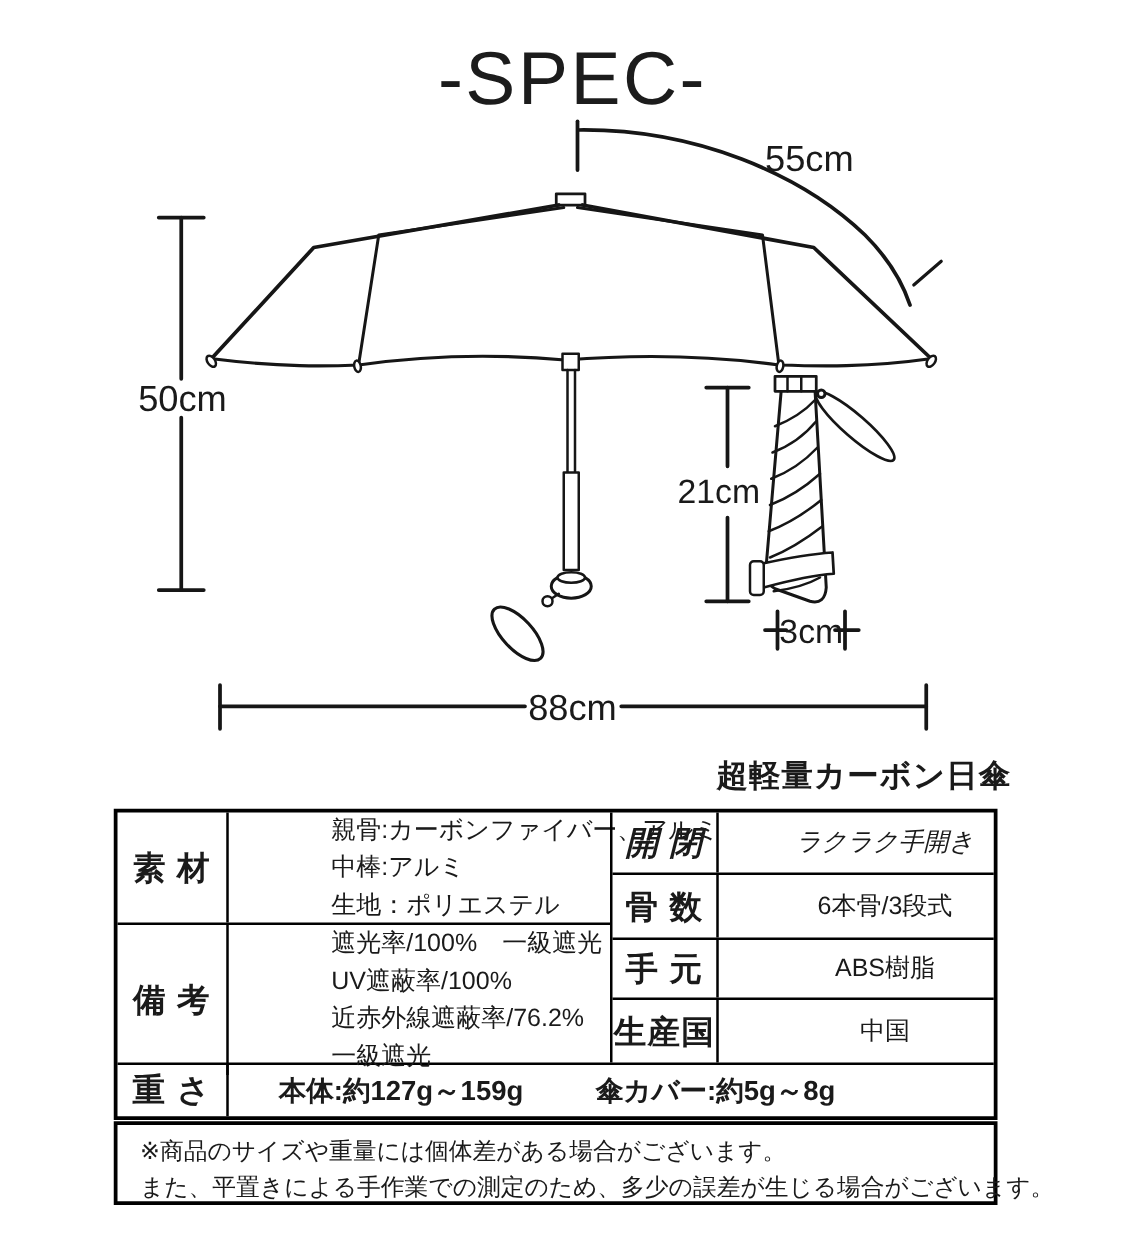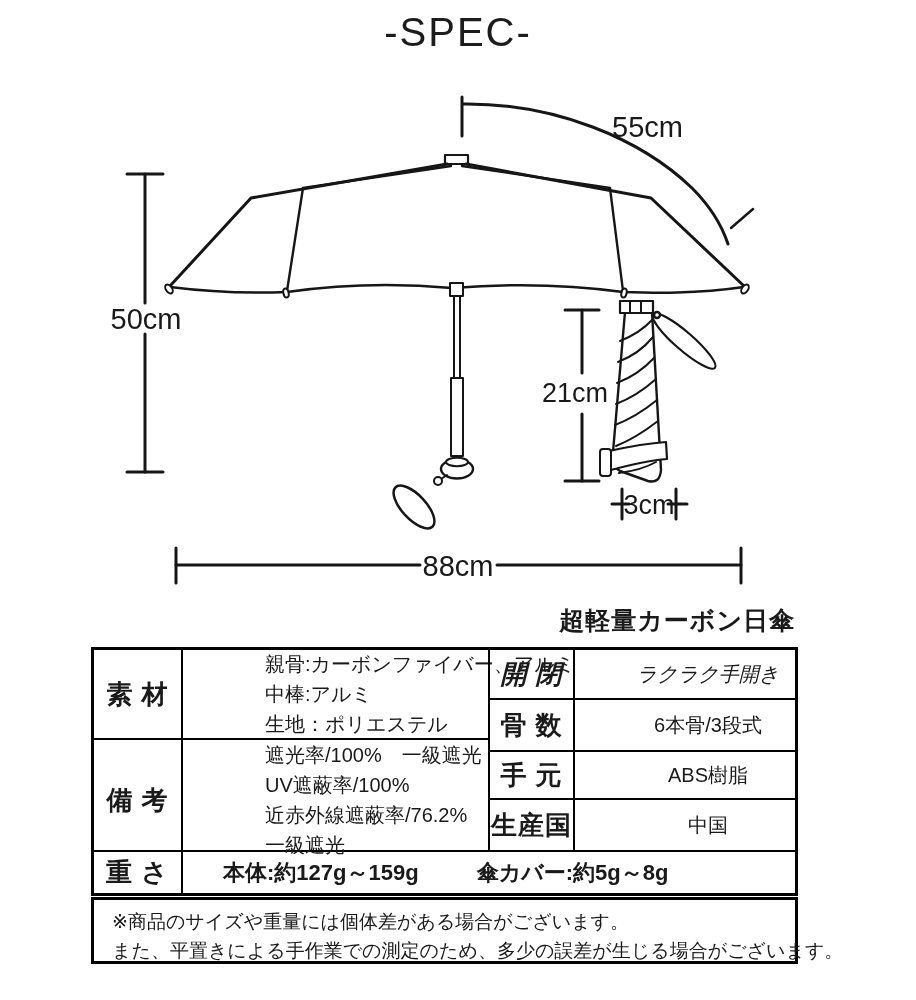--- a/index.html
+++ b/index.html
@@ -1,29 +1,29 @@
 <!DOCTYPE html>
 <html><head>
 <meta charset="utf-8">
 <style>
   html,body{margin:0;padding:0;background:#ffffff;}
   .page{position:relative;width:916px;height:1000px;background:#fff;overflow:hidden;
         font-family:"Liberation Sans","DejaVu Sans",sans-serif;color:#1a1a1a;}
   .abs{position:absolute;}
 
   
-  .spec-title{top:10px;left:0;width:916px;text-align:center;
-    font-size:40px;font-weight:500;letter-spacing:2px;color:#1c1c1c;}
+  .spec-title{top:28px;left:0;width:916px;text-align:center;
+    font-size:60px;font-weight:500;letter-spacing:2px;color:#1c1c1c;}
 
   
   .diagram-svg{top:90px;left:0;}
   .diagram-svg text{font-family:"Liberation Sans","DejaVu Sans",sans-serif;fill:#1a1a1a;}
 
   
-  .product-name{top:604px;right:121px;font-size:25px;font-weight:700;letter-spacing:1px;}
+  .product-name{top:604px;right:107px;font-size:25px;font-weight:700;letter-spacing:1px;}
 
   
   .spec-table{left:91px;top:647px;width:707px;box-sizing:border-box;
     border:3px solid #000;}
   .tbl-top{display:flex;height:200px;}
   .half-left{width:394px;display:flex;flex-direction:column;}
   .half-right{flex:1;border-left:2px solid #000;display:flex;flex-direction:column;}
   .trow{display:flex;box-sizing:border-box;border-bottom:2px solid #000;}
   .trow:last-child{border-bottom:none;}
   .lbl{flex:0 0 87px;border-right:2px solid #000;display:flex;align-items:center;

